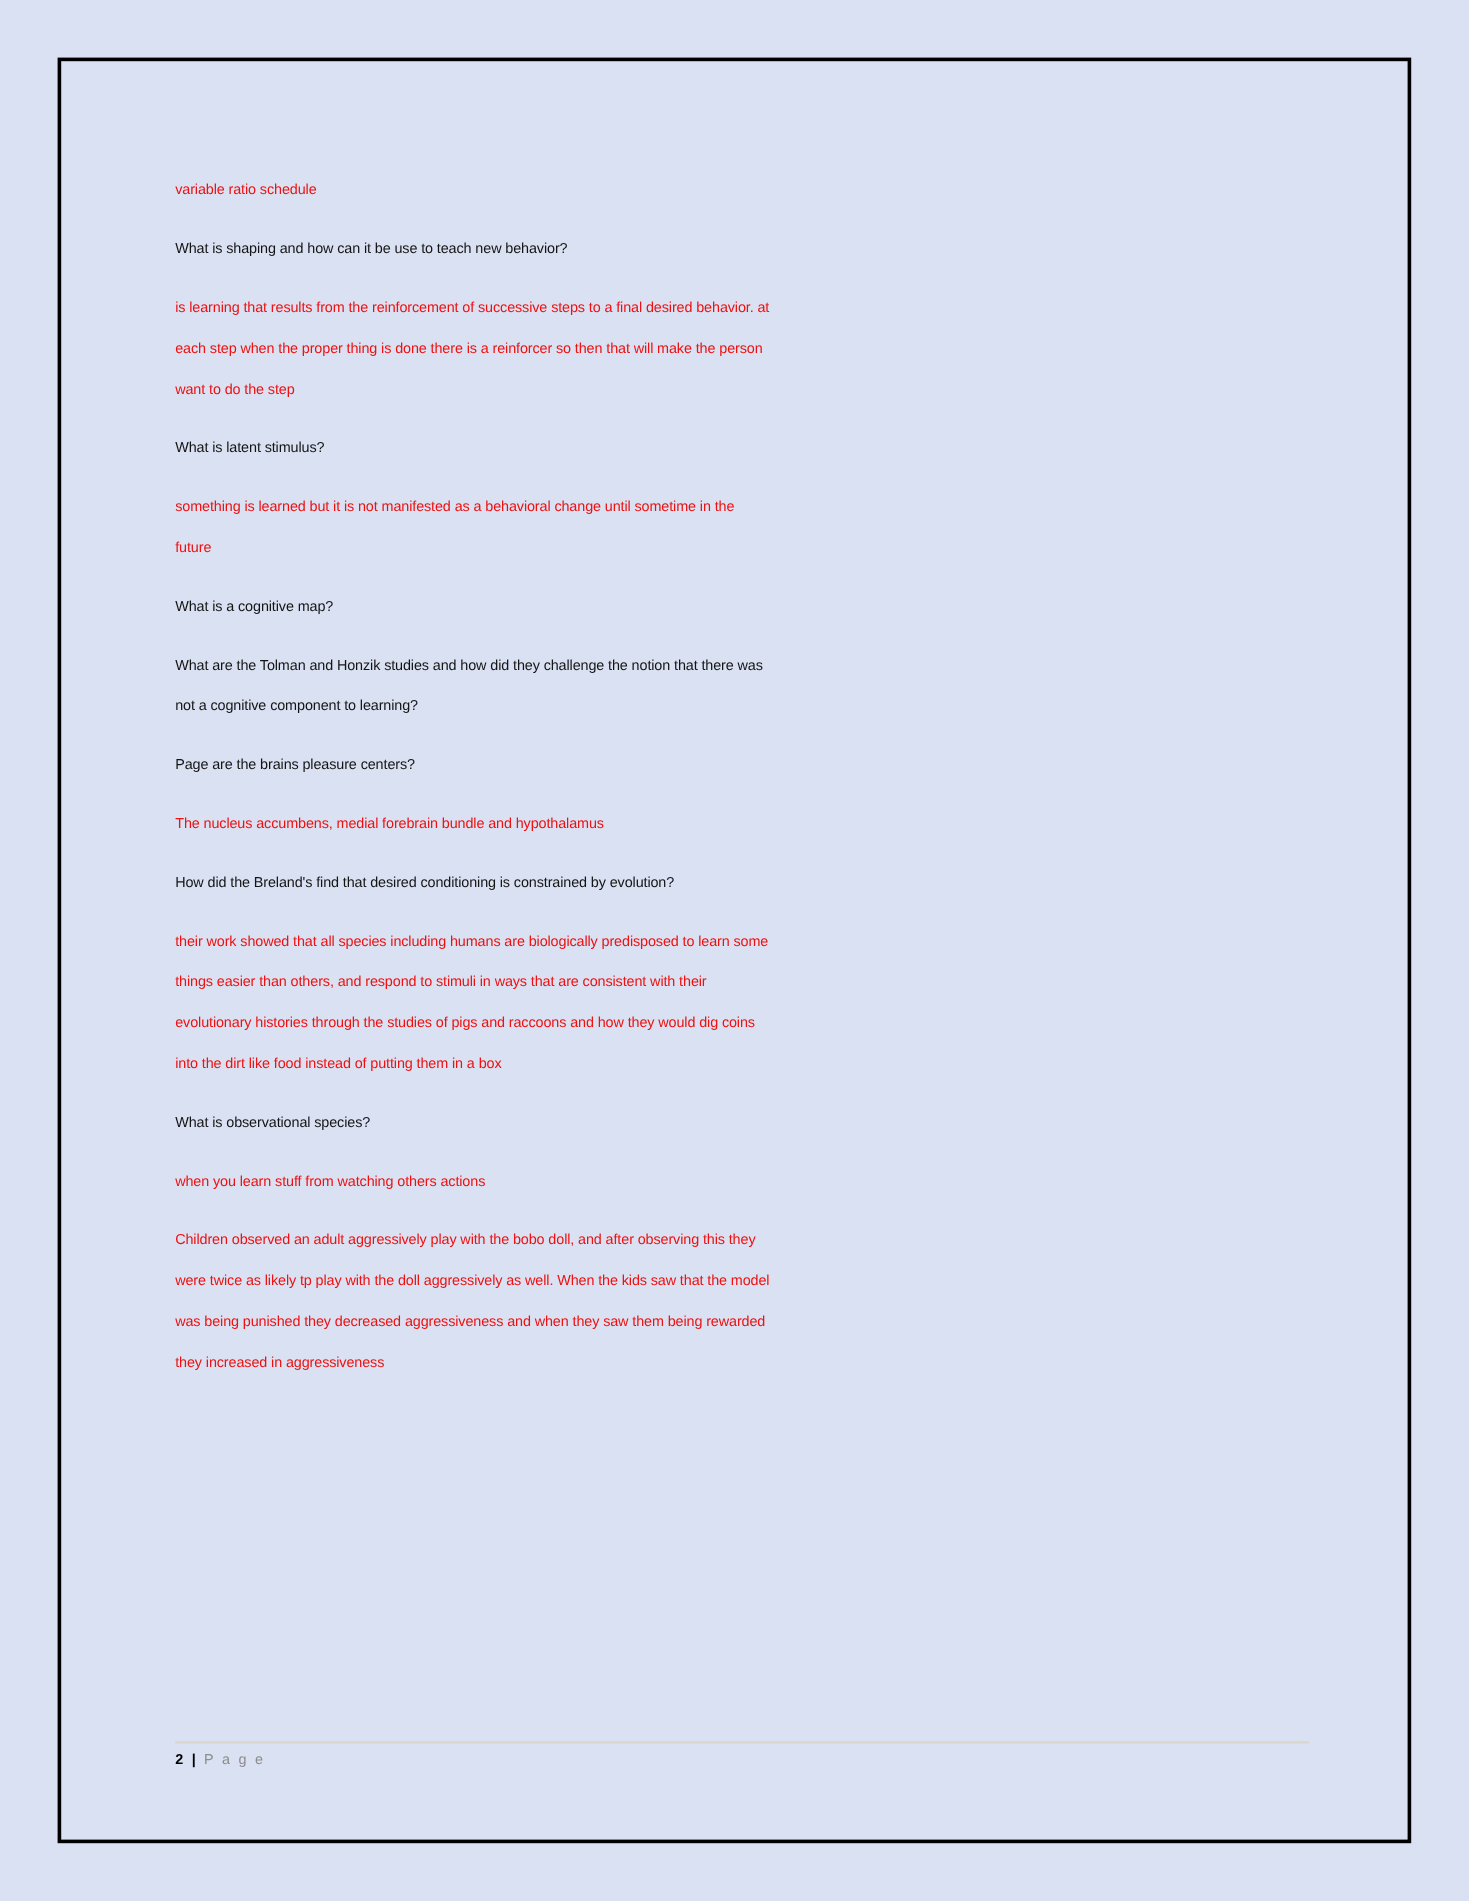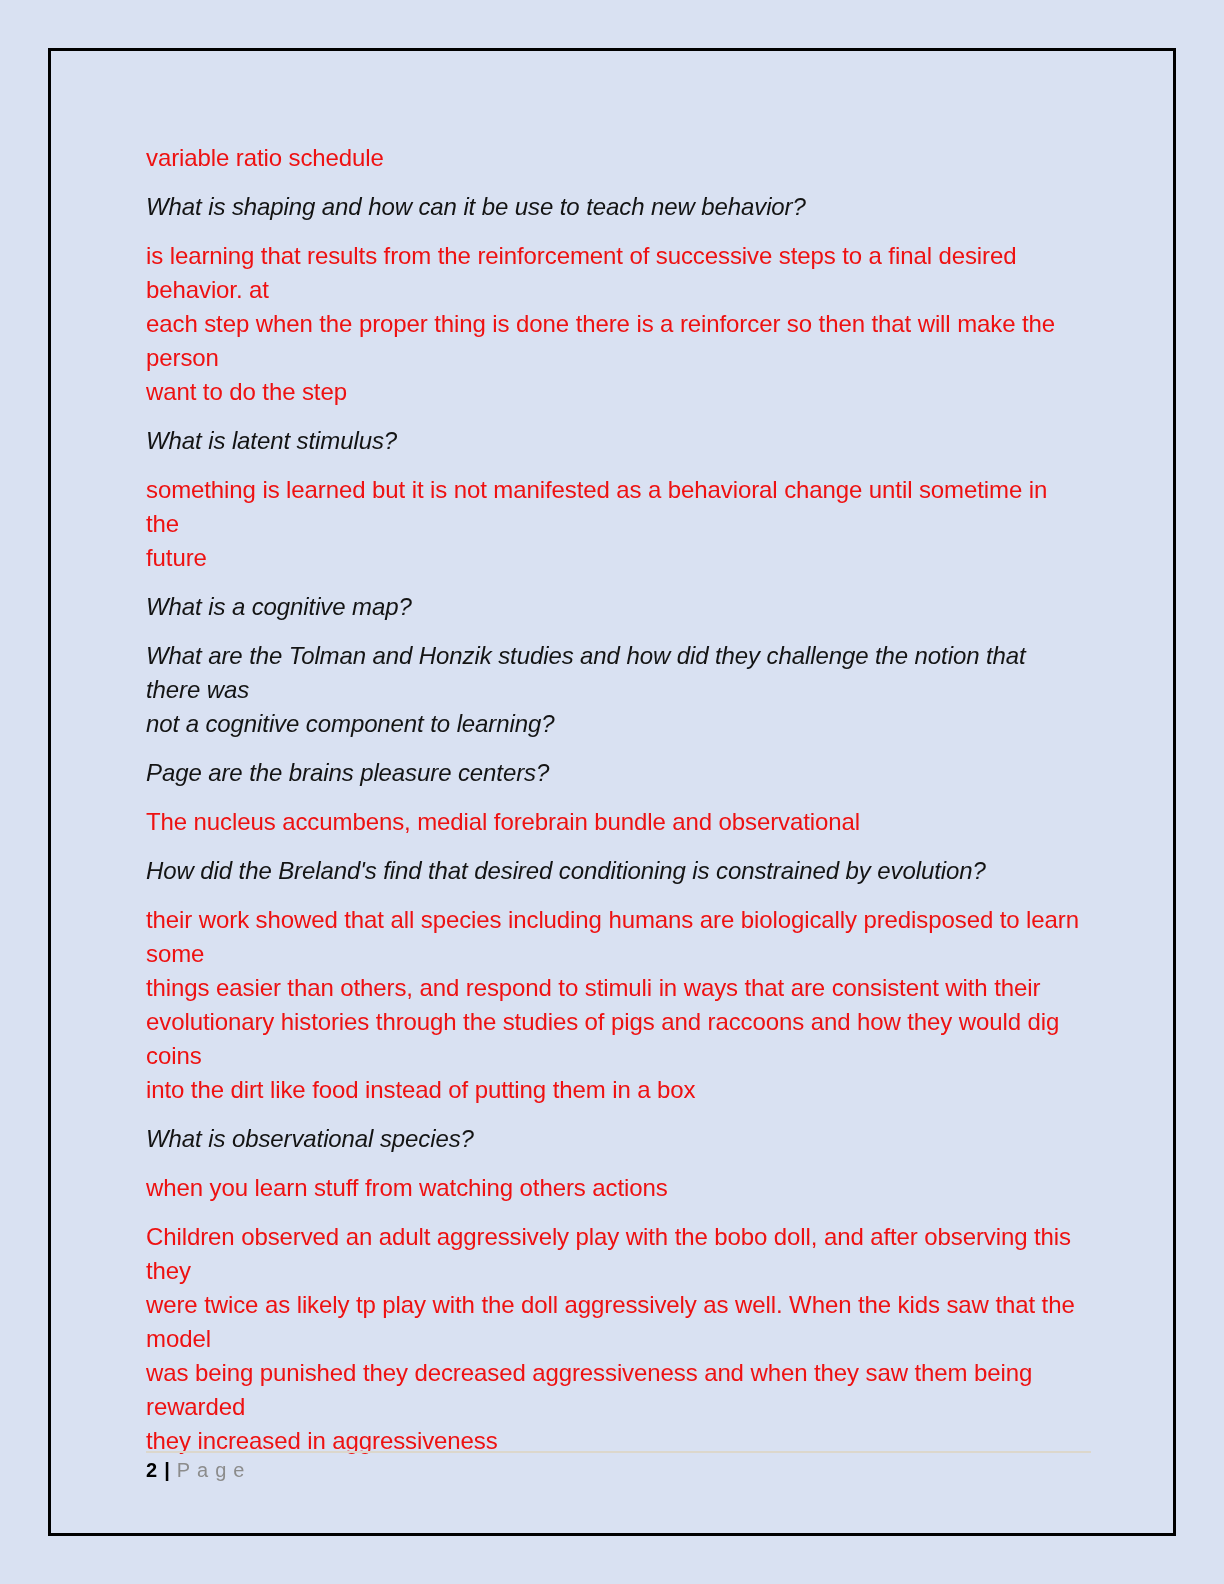--- a/index.html
+++ b/index.html
@@ -21,36 +21,36 @@
   .sheet{
     position:absolute;left:48px;top:48px;
     width:1128px;height:1488px;
     border:3px solid var(--border);
     background:var(--bg);
   }
   .content{
     position:absolute;left:95px;top:90px;width:935px;
   }
   .para{
-    font-size:24px;
+    font-size:12px;
     line-height:34px;
     margin:0 0 15px 0;
     white-space:pre-line;
     letter-spacing:-0.1px;
   }
-  .para.question{color:var(--q);font-style:italic;}
+  .para.question{color:var(--q);}
   .para.answer{color:var(--a);}
   .footer-rule{
     position:absolute;left:95px;top:1400px;
     width:945px;height:2px;
     background:var(--rule);
   }
   .footer{
     position:absolute;left:95px;top:1408px;
-    font-size:20px;color:#000;
+    font-size:12px;color:#000;
   }
   .footer .num{font-weight:bold;}
   .footer .sep{font-weight:bold;margin:0 7px;}
   .footer .label{color:var(--pg);letter-spacing:7px;}
 </style>
 </head>
 <body>
 
 <div class="sheet">
   <div class="content">
@@ -60,21 +60,21 @@
       <div class="para answer">is learning that results from the reinforcement of successive steps to a final desired behavior. at
 each step when the proper thing is done there is a reinforcer so then that will make the person
 want to do the step</div>
       <div class="para question">What is latent stimulus?</div>
       <div class="para answer">something is learned but it is not manifested as a behavioral change until sometime in the
 future</div>
       <div class="para question">What is a cognitive map?</div>
       <div class="para question">What are the Tolman and Honzik studies and how did they challenge the notion that there was
 not a cognitive component to learning?</div>
       <div class="para question">Page are the brains pleasure centers?</div>
-      <div class="para answer">The nucleus accumbens, medial forebrain bundle and observational</div>
+      <div class="para answer">The nucleus accumbens, medial forebrain bundle and hypothalamus</div>
       <div class="para question">How did the Breland's find that desired conditioning is constrained by evolution?</div>
       <div class="para answer">their work showed that all species including humans are biologically predisposed to learn some
 things easier than others, and respond to stimuli in ways that are consistent with their
 evolutionary histories through the studies of pigs and raccoons and how they would dig coins
 into the dirt like food instead of putting them in a box</div>
       <div class="para question">What is observational species?</div>
       <div class="para answer">when you learn stuff from watching others actions</div>
       <div class="para answer">Children observed an adult aggressively play with the bobo doll, and after observing this they
 were twice as likely tp play with the doll aggressively as well. When the kids saw that the model
 was being punished they decreased aggressiveness and when they saw them being rewarded

